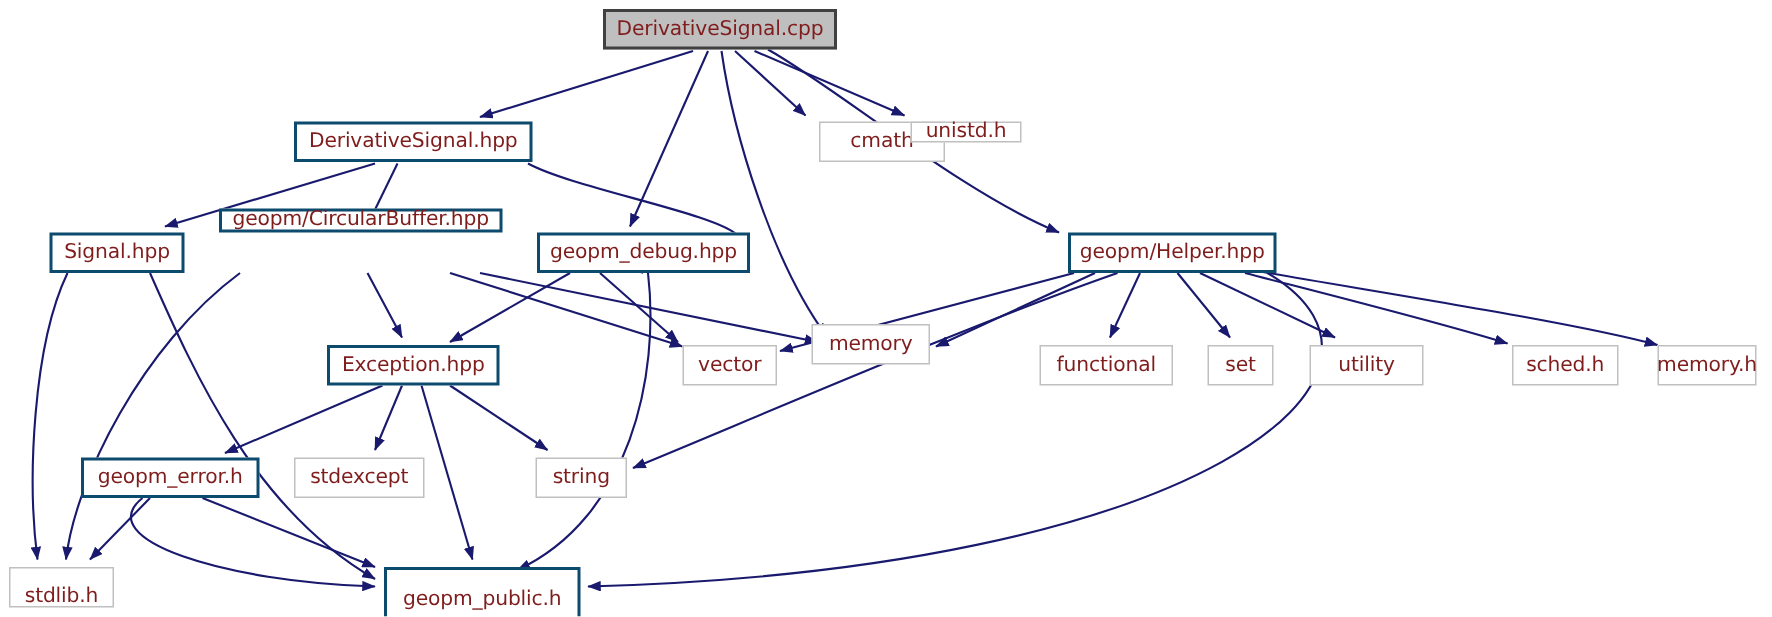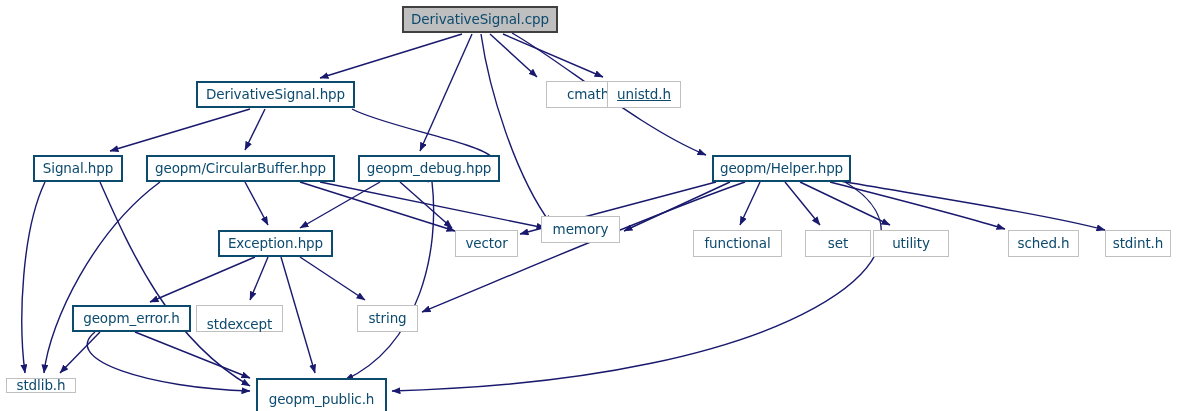--- a/index.html
+++ b/index.html
@@ -11,21 +11,21 @@
     font-family:"DejaVu Sans","Liberation Sans",sans-serif;
     overflow:hidden;
   }
   svg#edges{position:absolute;left:0;top:0;width:1181px;height:411px;}
   .node{
     position:absolute;
     box-sizing:border-box;
     display:flex;align-items:center;justify-content:center;
     background:#ffffff;
     border:1px solid #c0c0c0;
-    color:#0c4a6e;
+    color:#7f1d1d;
     font-size:13.5px;
     line-height:1;
     white-space:nowrap;
     letter-spacing:-0.1px;
   }
   .node.strong{border:2px solid #0c4a6e;}
   .node.root{background:#bfbfbf;border:2px solid #404040;}
   .node span{pointer-events:none;}
 </style>
 </head>
@@ -80,69 +80,69 @@
   <div id="node-layer">
       <div class="node root" style="left: 402px; top: 6px; width: 156px; height: 27px;">
         <span>DerivativeSignal.cpp</span>
       </div>
       <div class="node strong" style="left: 196px; top: 81px; width: 159px; height: 27px;">
         <span>DerivativeSignal.hpp</span>
       </div>
       <div class="node " style="left: 546px; top: 81px; width: 84px; height: 27px;">
         <span>cmath</span>
       </div>
-      <div class="node " style="left: 607px; top: 81px; width: 74px; height: 27px; text-decoration: underline;">
+      <div class="node " style="left: 607px; top: 81px; width: 74px; height: 14px;">
         <span>unistd.h</span>
       </div>
       <div class="node strong" style="left: 33px; top: 155px; width: 90px; height: 27px;">
         <span>Signal.hpp</span>
       </div>
-      <div class="node strong" style="left: 146px; top: 155px; width: 189px; height: 27px;">
+      <div class="node strong" style="left: 146px; top: 139px; width: 189px; height: 16px;">
         <span>geopm/CircularBuffer.hpp</span>
       </div>
       <div class="node strong" style="left: 358px; top: 155px; width: 142px; height: 27px;">
         <span>geopm_debug.hpp</span>
       </div>
       <div class="node strong" style="left: 712px; top: 155px; width: 139px; height: 27px;">
         <span>geopm/Helper.hpp</span>
       </div>
       <div class="node strong" style="left: 218px; top: 230px; width: 115px; height: 27px;">
         <span>Exception.hpp</span>
       </div>
       <div class="node " style="left: 455px; top: 230px; width: 63px; height: 27px;">
         <span>vector</span>
       </div>
       <div class="node " style="left: 541px; top: 216px; width: 79px; height: 27px;">
         <span>memory</span>
       </div>
       <div class="node " style="left: 693px; top: 230px; width: 89px; height: 27px;">
         <span>functional</span>
       </div>
-      <div class="node " style="left: 805px; top: 230px; width: 66px; height: 27px;">
+      <div class="node " style="left: 805px; top: 230px; width: 44px; height: 27px;">
         <span>set</span>
       </div>
       <div class="node " style="left: 873px; top: 230px; width: 76px; height: 27px;">
         <span>utility</span>
       </div>
       <div class="node " style="left: 1008px; top: 230px; width: 71px; height: 27px;">
         <span>sched.h</span>
       </div>
       <div class="node " style="left: 1105px; top: 230px; width: 66px; height: 27px;">
-        <span>stdint.h</span>
+        <span>memory.h</span>
       </div>
-      <div class="node strong" style="left: 72px; top: 305px; width: 119px; height: 27px;">
+      <div class="node strong" style="left: 54px; top: 305px; width: 119px; height: 27px;">
         <span>geopm_error.h</span>
       </div>
-      <div class="node " style="left: 196px; top: 305px; width: 87px; height: 27px; align-items: flex-end;">
+      <div class="node " style="left: 196px; top: 305px; width: 87px; height: 27px;">
         <span>stdexcept</span>
       </div>
       <div class="node " style="left: 357px; top: 305px; width: 61px; height: 27px;">
         <span>string</span>
       </div>
-      <div class="node " style="left: 6px; top: 378px; width: 70px; height: 15px; align-items: flex-end;">
+      <div class="node " style="left: 6px; top: 378px; width: 70px; height: 27px; align-items: flex-end;">
         <span>stdlib.h</span>
       </div>
       <div class="node strong" style="left: 256px; top: 378px; width: 131px; height: 43px;">
         <span>geopm_public.h</span>
       </div>
     </div>
 
 </div>
 
 </body></html>

